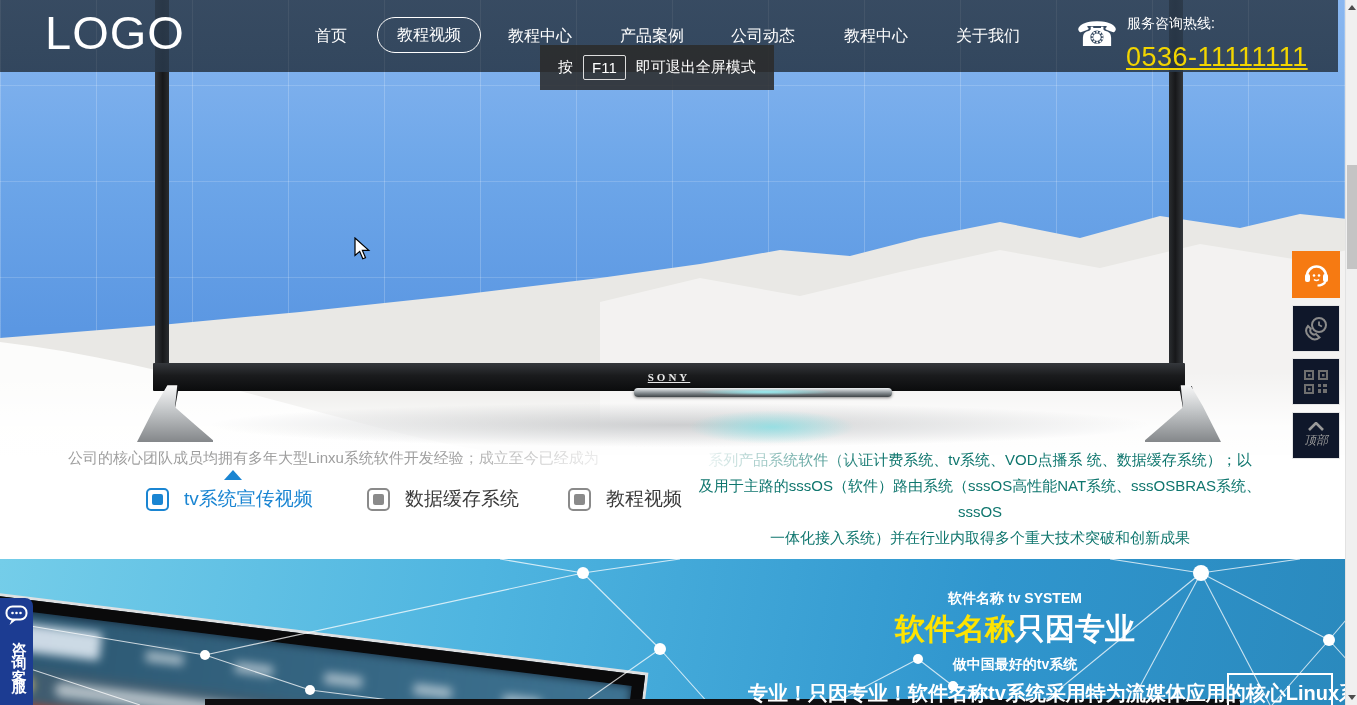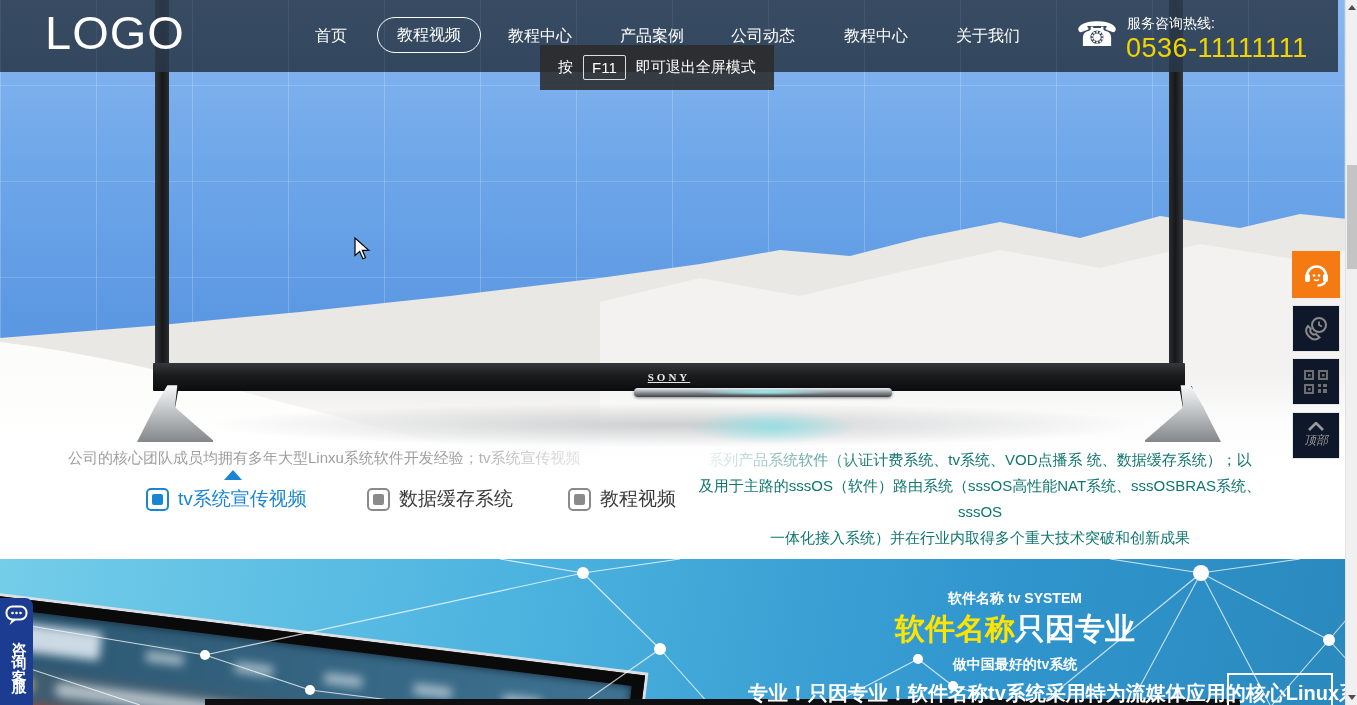--- a/index.html
+++ b/index.html
@@ -56,41 +56,41 @@
     background:
       repeating-linear-gradient(90deg, rgba(255,255,255,.05) 0 1px, transparent 1px 96px),
       linear-gradient(180deg, rgba(44,60,78,.88), rgba(40,56,74,.88));
   }
   .logo{position:absolute;left:45px;top:5px;font-size:47px;font-weight:400;color:#fff;letter-spacing:1px;}
   .nav-item{position:absolute;top:26px;font-size:16px;color:#fff;cursor:pointer;white-space:nowrap;}
   .nav-pill{position:absolute;left:377px;top:17px;width:104px;height:36px;line-height:34px;
     border:1px solid #fff;border-radius:18px;text-align:center;font-size:16px;color:#fff;cursor:pointer;}
   .hot-icon{position:absolute;left:1076px;top:17px;font-size:34px;line-height:34px;color:#fff;}
   .hot-label{position:absolute;left:1127px;top:15px;font-size:14px;color:#fff;}
-  .hot-number{position:absolute;left:1126px;top:33px;font-size:27px;color:#f2d500;letter-spacing:.5px;}
+  .hot-number{position:absolute;left:1126px;top:42px;font-size:27px;color:#f2d500;letter-spacing:.5px;text-decoration:underline;}
   
   .toast{position:absolute;left:540px;top:45px;height:45px;padding:0 18px;
     background:rgba(43,43,43,.88);display:flex;align-items:center;color:#fff;font-size:15px;}
   .toast .key{border:1px solid #ddd;border-radius:2px;padding:3px 8px;margin:0 10px;font-size:15px;}
   
   .intro-left{position:absolute;left:68px;top:449px;width:600px;font-size:15px;color:#9e9e9e;white-space:nowrap;
     -webkit-mask-image:linear-gradient(90deg,#000 62%,rgba(0,0,0,.25) 86%,transparent 99%);
             mask-image:linear-gradient(90deg,#000 62%,rgba(0,0,0,.25) 86%,transparent 99%);}
   .intro-right{position:absolute;left:692px;top:447px;width:576px;font-size:15px;color:#0f766e;
     text-align:center;line-height:26px;}
   .intro-right .l1{
     -webkit-mask-image:linear-gradient(90deg,transparent 0,rgba(0,0,0,.3) 10%,#000 32%);
             mask-image:linear-gradient(90deg,transparent 0,rgba(0,0,0,.3) 10%,#000 32%);}
   .tab-tri{position:absolute;left:224px;top:470px;width:0;height:0;
     border-left:9px solid transparent;border-right:9px solid transparent;border-bottom:10px solid #1a85d2;}
   .tab{position:absolute;top:486px;display:flex;align-items:center;cursor:pointer;}
   .tab .box{width:23px;height:23px;border:2px solid #8a8a8a;border-radius:5px;
     display:flex;align-items:center;justify-content:center;}
   .tab .box .sq{width:11px;height:11px;background:#8a8a8a;border-radius:2px;}
-  .tab .lbl{margin-left:9px;font-size:19px;color:#3a3a3a;}
+  .tab .lbl{margin-left:15px;font-size:19px;color:#3a3a3a;}
   .tab.active .box{border-color:#1a85d2;}
   .tab.active .box .sq{background:#1a85d2;}
   .tab.active .lbl{color:#1a85d2;}
   
   .bottom{position:absolute;left:0;top:559px;width:1357px;height:146px;overflow:hidden;
     background:linear-gradient(100deg,#74cde9 0%,#4fb5e0 35%,#3096ce 72%,#2a89bd 100%);}
   .btv{position:absolute;left:-10px;top:36px;width:660px;height:320px;transform:rotate(7deg);
     transform-origin:0 0;border:12px solid #0a0a0b;box-shadow:0 0 0 3px #dde0e2;background:#123;overflow:hidden;}
   .btv .blur{position:absolute;inset:0;filter:blur(5px);}
   .btv .r1{position:absolute;left:0;top:0;width:100%;height:56px;
@@ -180,21 +180,21 @@
     <div class="hot-label">服务咨询热线:</div>
     <div class="hot-number">0536-11111111</div>
   </div>
 
   <div class="toast">
     <span>按</span>
     <span class="key">F11</span>
     <span>即可退出全屏模式</span>
   </div>
 
-  <div class="intro-left">公司的核心团队成员均拥有多年大型Linxu系统软件开发经验；tv系统宣传视频</div>
+  <div class="intro-left">公司的核心团队成员均拥有多年大型Linxu系统软件开发经验；成立至今已经成为</div>
   <div class="intro-right">
     <div class="l1">系列产品系统软件（认证计费系统、tv系统、VOD点播系 统、数据缓存系统）；以</div>
     <div>及用于主路的sssOS（软件）路由系统（sssOS高性能NAT系统、sssOSBRAS系统、sssOS</div>
     <div>一体化接入系统）并在行业内取得多个重大技术突破和创新成果</div>
   </div>
 
   <div class="tab-tri"></div>
   <div class="tab active" style="left:146px;">
     <div class="box">
         <div class="sq"></div>

